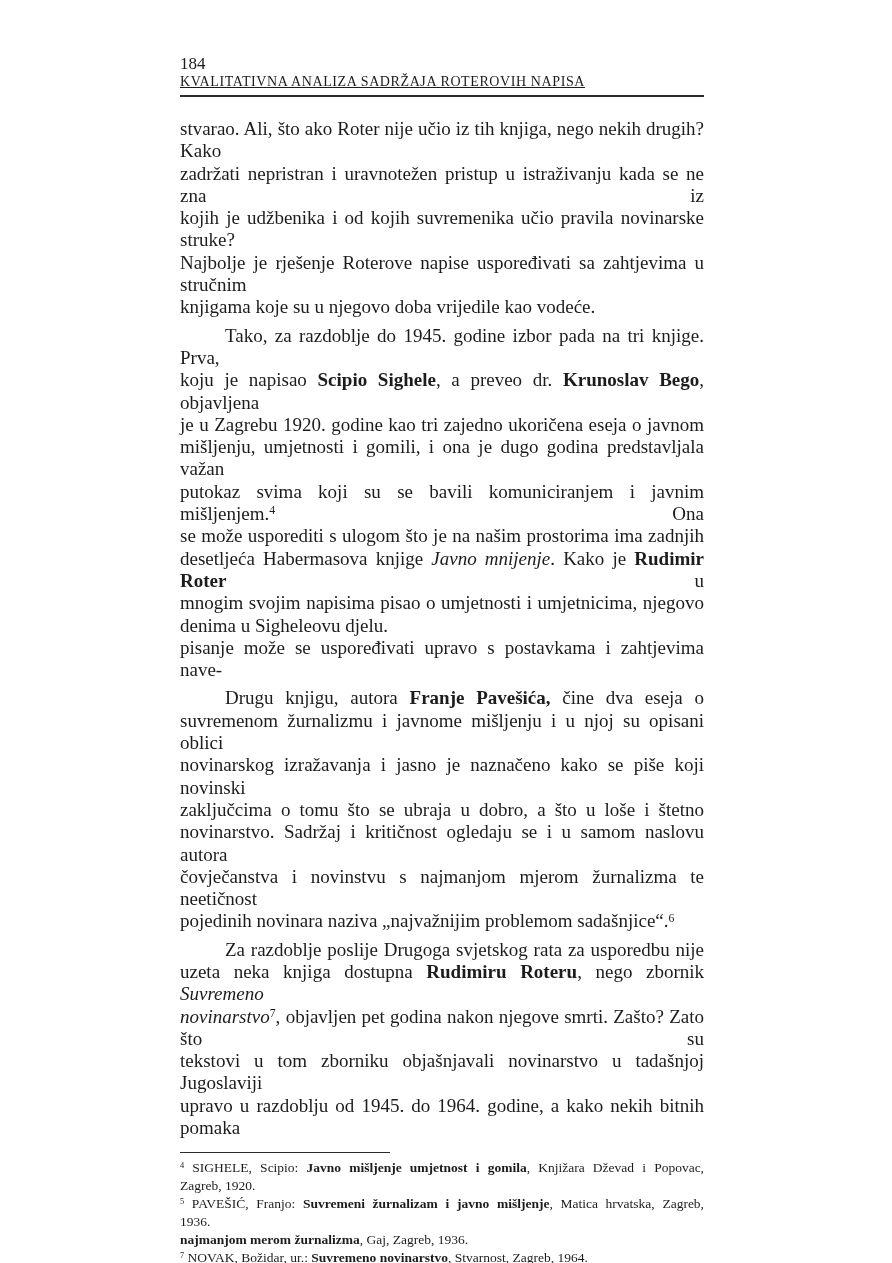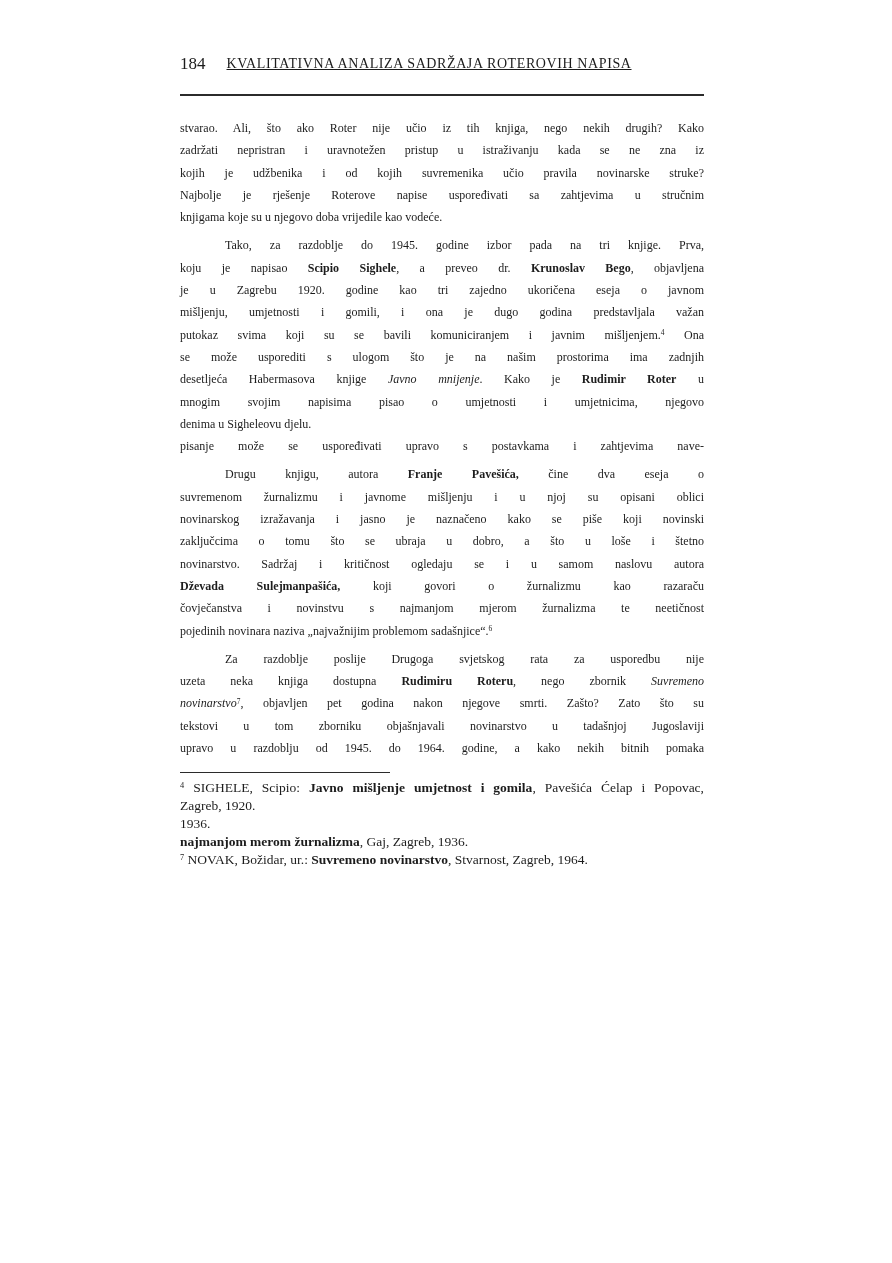--- a/index.html
+++ b/index.html
@@ -9,38 +9,39 @@
     height: 1263px;
     box-sizing: border-box;
     background: #ffffff;
     padding: 54px 188px 0 180px;
     font-family: "Liberation Serif", "DejaVu Serif", serif;
     color: #1c1c1c;
     overflow: hidden;
   }
   .page-header {
     display: flex;
-    align-items: center;
+    align-items: flex-start;
     border-bottom: 2px solid #2b2b2b;
-    padding-bottom: 20px;
+    padding-bottom: 5px;
+    flex-direction: column;
   }
   .page-number {
     font-size: 17px;
     flex: 0 0 auto;
     margin-right: 21px;
   }
   .chapter-title {
     font-size: 14px;
     letter-spacing: 0.6px;
     white-space: nowrap;
     text-decoration: underline;
   }
   .body-text {
     margin-top: 21px;
-    font-size: 12px;
+    font-size: 19px;
     line-height: 22.3px;
   }
   .paragraph { margin: 0 0 6px 0; }
   .line {
     text-align: justify;
     text-align-last: justify;
   }
   .line.last { text-align-last: left; }
   .line.indent { text-indent: 45px; }
   .b { font-weight: bold; }
@@ -93,41 +94,41 @@
         <div class="line"><span>mnogim svojim napisima pisao o umjetnosti i umjetnicima, njegovo</span></div>
         <div class="line last"><span>denima u Sigheleovu djelu.</span></div>
         <div class="line"><span>pisanje može se uspoređivati upravo s postavkama i zahtjevima nave-</span></div>
       </div>
       <div class="paragraph">
         <div class="line indent"><span>Drugu knjigu, autora </span><span class="b">Franje Pavešića,</span><span> čine dva eseja o</span></div>
         <div class="line"><span>suvremenom žurnalizmu i javnome mišljenju i u njoj su opisani oblici</span></div>
         <div class="line"><span>novinarskog izražavanja i jasno je naznačeno kako se piše koji novinski</span></div>
         <div class="line"><span>zaključcima o tomu što se ubraja u dobro, a što u loše i štetno</span></div>
         <div class="line"><span>novinarstvo. Sadržaj i kritičnost ogledaju se i u samom naslovu autora</span></div>
-        <div class="line"><span class="b">Dževada Sulejmanpašića,</span><span> koji govori o žurnalizmu kao razaraču</span></div>
         <div class="line"><span>čovječanstva i novinstvu s najmanjom mjerom žurnalizma te neetičnost</span></div>
         <div class="line last"><span>pojedinih novinara naziva „najvažnijim problemom sadašnjice“.</span><sup class="fnref">6</sup></div>
       </div>
       <div class="paragraph">
         <div class="line indent"><span>Za razdoblje poslije Drugoga svjetskog rata za usporedbu nije</span></div>
         <div class="line"><span>uzeta neka knjiga dostupna </span><span class="b">Rudimiru Roteru</span><span>, nego zbornik </span><span class="i">Suvremeno</span></div>
         <div class="line"><span class="i">novinarstvo</span><sup class="fnref">7</sup><span>, objavljen pet godina nakon njegove smrti. Zašto? Zato što su</span></div>
         <div class="line"><span>tekstovi u tom zborniku objašnjavali novinarstvo u tadašnjoj Jugoslaviji</span></div>
         <div class="line"><span>upravo u razdoblju od 1945. do 1964. godine, a kako nekih bitnih pomaka</span></div>
       </div>
     </div>
 
   <div class="footnotes-section">
     <div class="footnote-separator"></div>
     <div id="footnotes-list">
         <div class="footnote-item">
-          <div class="line"><sup class="fnref">4</sup><span> SIGHELE, Scipio: </span><span class="b">Javno mišljenje umjetnost i gomila</span><span>, Pavešića Ćelap i Popovac,</span></div>
+          <div class="line"><sup class="fnref">4</sup><span> SIGHELE, Scipio: </span><span class="b">Javno mišljenje umjetnost i gomila</span><span>, Knjižara Dževad i Popovac,</span></div>
           <div class="line last"><span>Zagreb, 1920.</span></div>
         </div>
         <div class="footnote-item">
+          <div class="line"><sup class="fnref">5</sup><span> PAVEŠIĆ, Franjo: </span><span class="b">Suvremeni žurnalizam i javno mišljenje</span><span>, Matica hrvatska, Zagreb,</span></div>
           <div class="line last"><span>1936.</span></div>
         </div>
         <div class="footnote-item">
           <div class="line last"><span class="b">najmanjom merom žurnalizma</span><span>, Gaj, Zagreb, 1936.</span></div>
         </div>
         <div class="footnote-item">
           <div class="line last"><sup class="fnref">7</sup><span> NOVAK, Božidar, ur.: </span><span class="b">Suvremeno novinarstvo</span><span>, Stvarnost, Zagreb, 1964.</span></div>
         </div>
       </div>
   </div>

